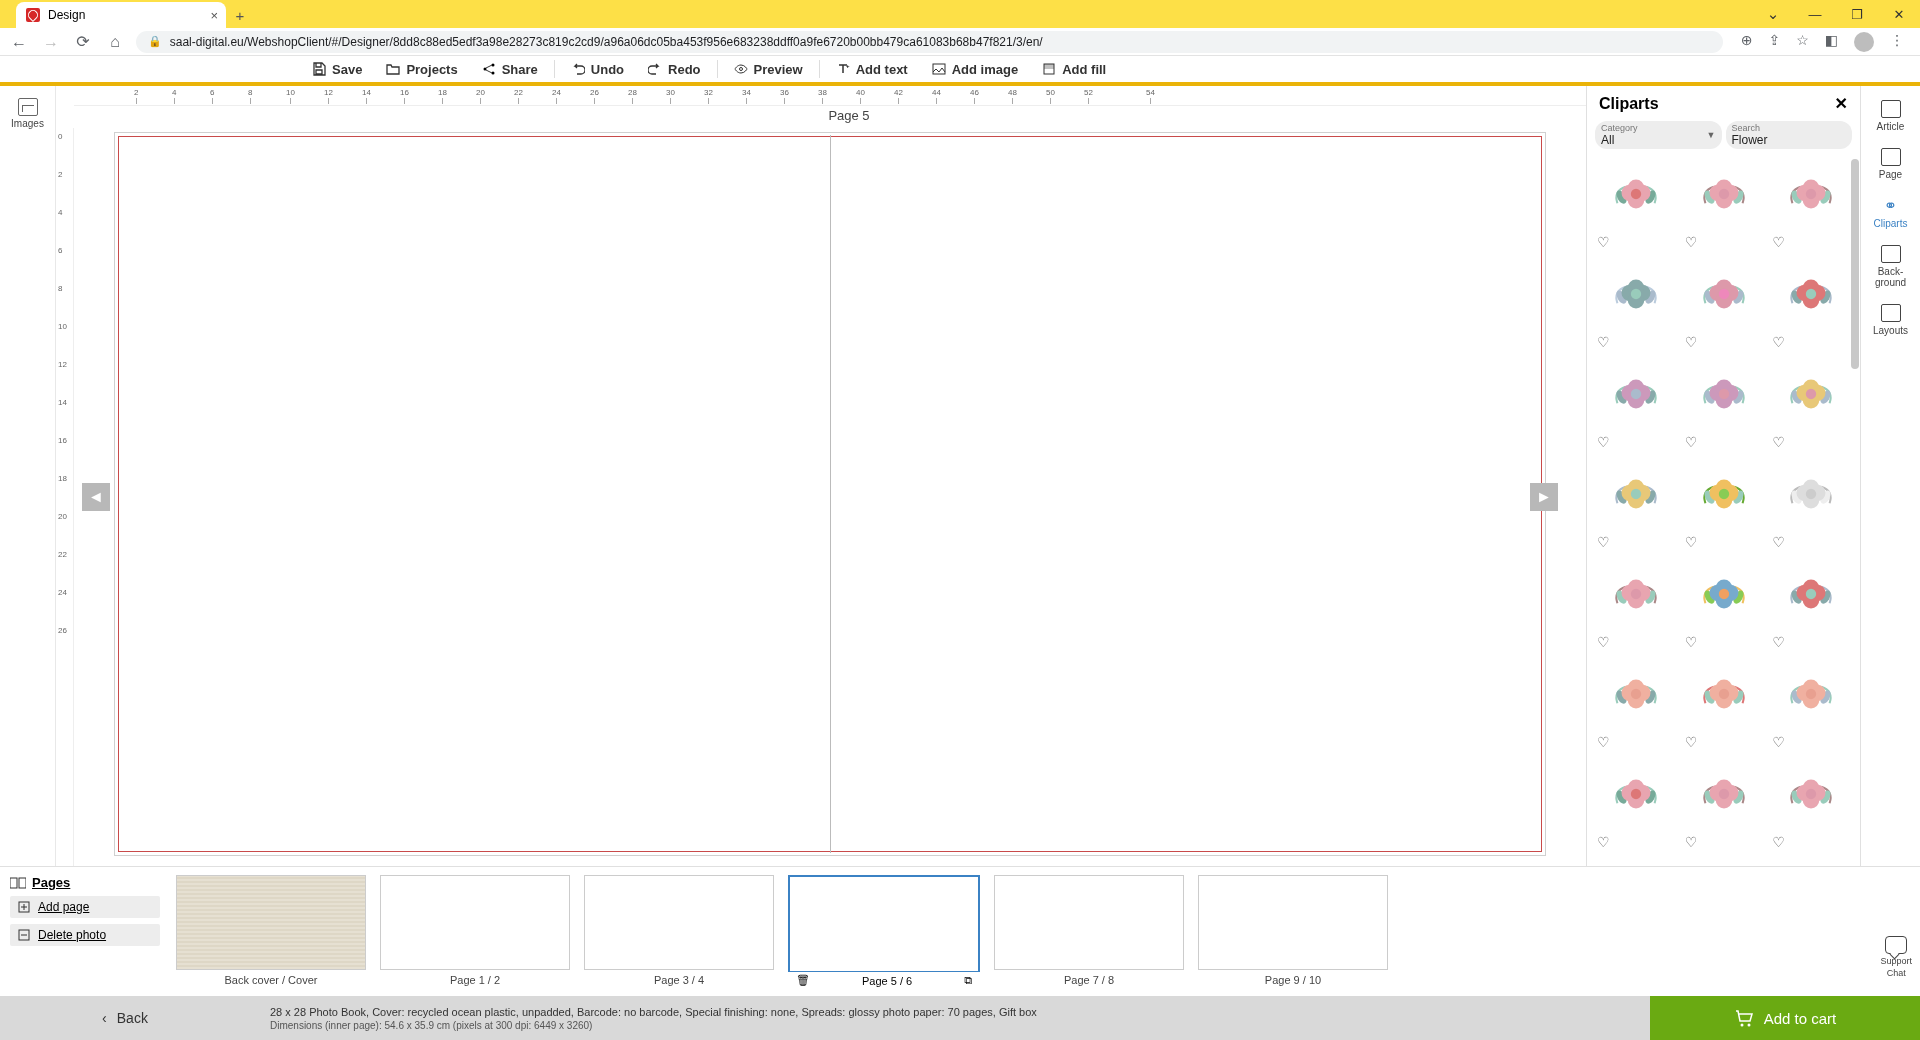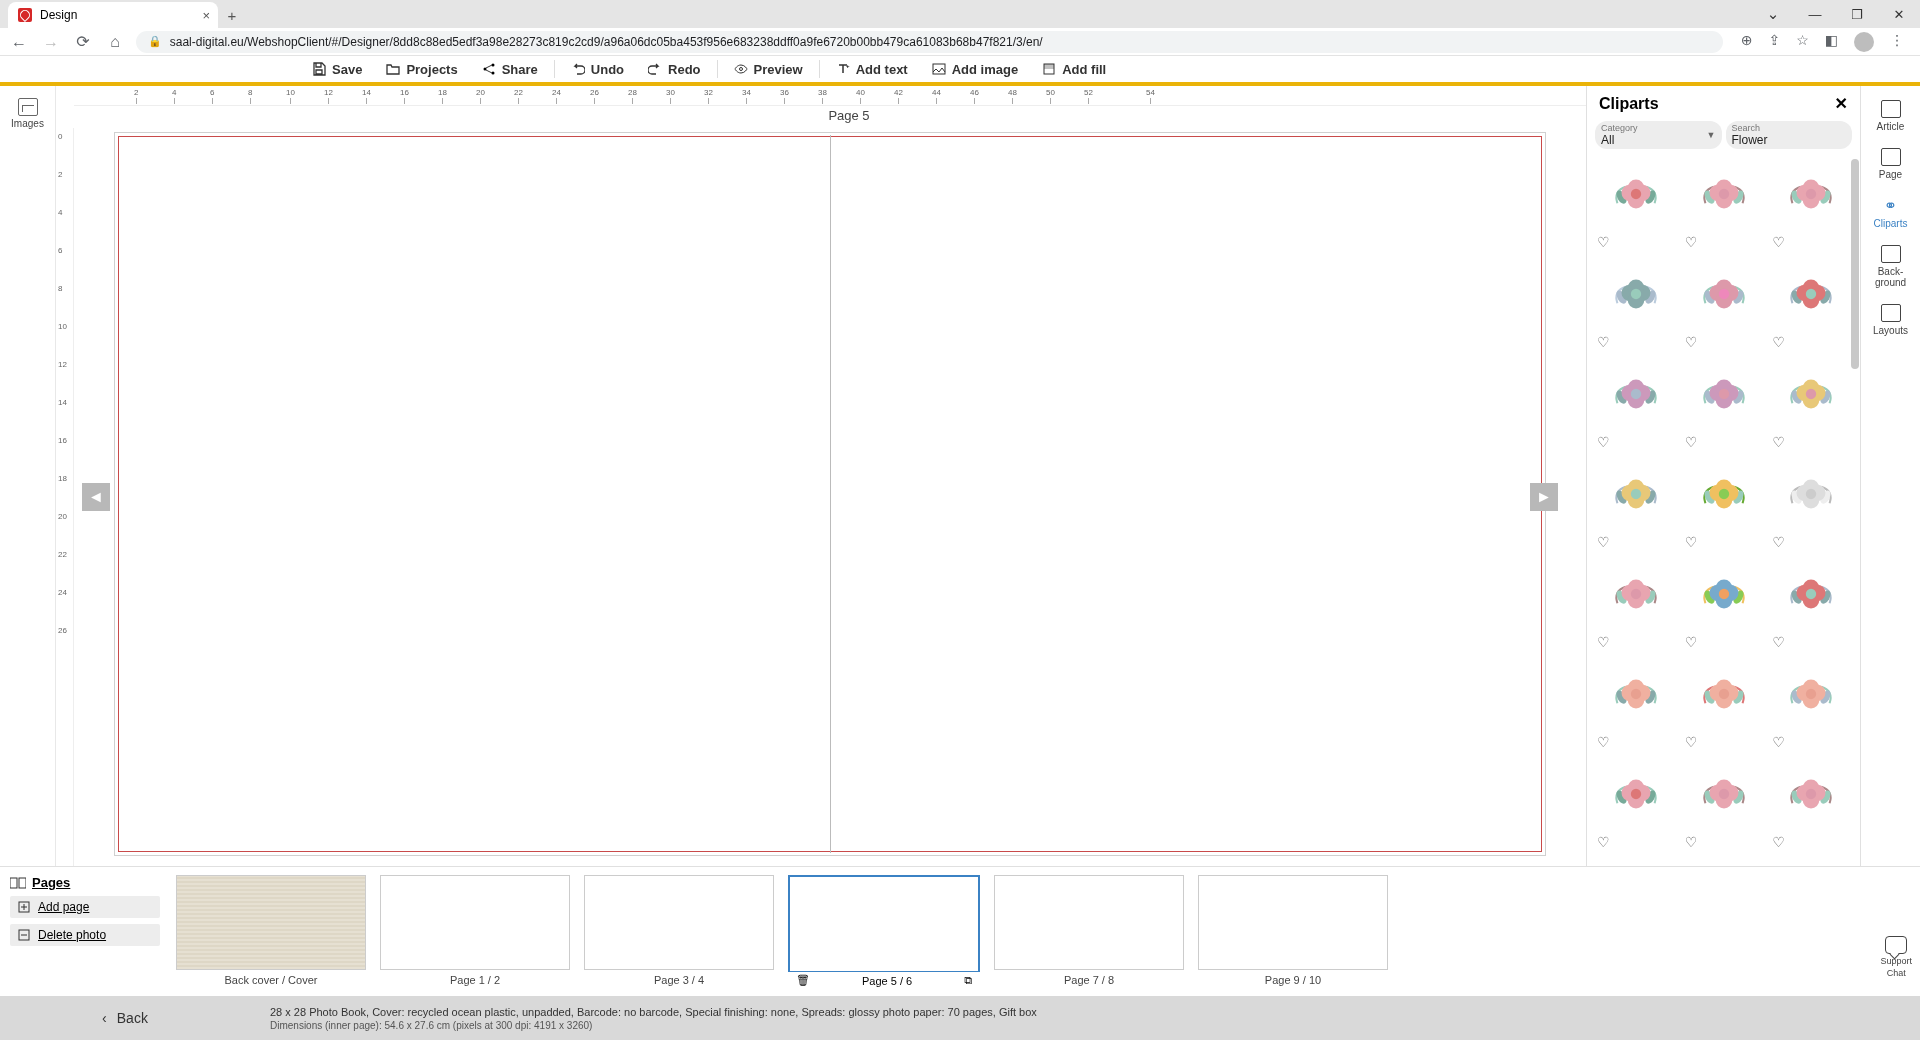--- a/index.html
+++ b/index.html
@@ -1,20 +1,20 @@
 <!DOCTYPE html>
 <html><head>
 <meta charset="utf-8">
 <style>
 * { margin: 0; padding: 0; box-sizing: border-box; font-family: -apple-system, BlinkMacSystemFont, "Segoe UI", Arial, sans-serif; }
 body { background: #fff; overflow: hidden; width: 1920px; height: 1040px; position: relative; }
 
 
 .browser-chrome { height: 56px; background: #fff; }
-.tab-strip { height: 28px; background: #e5e5e5; display: flex; align-items: flex-end; padding-left: 8px; }
+.tab-strip { height: 28px; background: #fde047; display: flex; align-items: flex-end; padding-left: 16px; }
 .tab { background: #fff; height: 26px; width: 210px; border-radius: 8px 8px 0 0; display: flex; align-items: center; padding: 0 10px; font-size: 12px; gap: 8px; position: relative; }
 .tab-favicon { width: 14px; height: 14px; background: #d62828; border-radius: 2px; display: flex; align-items: center; justify-content: center; }
 .tab-favicon::before { content: ""; width: 8px; height: 8px; border: 1.5px solid #fff; border-radius: 50% 50% 50% 0; transform: rotate(-45deg); }
 .tab-close { position: absolute; right: 8px; font-size: 13px; color: #555; cursor: pointer; }
 .new-tab { width: 28px; height: 26px; display: flex; align-items: center; justify-content: center; color: #555; font-size: 15px; }
 .win-controls { position: absolute; right: 0; top: 0; display: flex; height: 28px; align-items: center; }
 .win-controls > div { width: 42px; height: 28px; display: flex; align-items: center; justify-content: center; color: #333; font-size: 13px; }
 .win-controls .chev { font-size: 15px; }
 .addr-bar { height: 28px; display: flex; align-items: center; padding: 0 8px; gap: 10px; background: #fff; border-bottom: 1px solid #e3e3e3; }
 .nav-btn { color: #5f6368; font-size: 16px; width: 22px; text-align: center; }
@@ -794,21 +794,31 @@
       </div>
   </div>
 
   <div class="bottom-bar">
     <div class="back-btn">
       <span>‹</span>
       <span>Back</span>
     </div>
     <div class="product-info">
       <span>28 x 28 Photo Book, Cover: recycled ocean plastic, unpadded, Barcode: no barcode, Special finishing: none, Spreads: glossy photo paper: 70 pages, Gift box</span>
-      <span style="font-size:10px;color:#555">Dimensions (inner page): 54.6 x 27.6 cm (pixels at 300 dpi: 4191 x 3260)</span>
+      <span style="font-size:10px;color:#555">Dimensions (inner page): 54.6 x 35.9 cm (pixels at 300 dpi: 6449 x 3260)</span>
+    </div>
+    <div class="add-cart">
+      <span>
+          <svg width="20" height="18" viewBox="0 0 20 18">
+            <path d="M2 2h2l2 10h10l2-7H5" fill="none" stroke="#fff" stroke-width="1.5"></path>
+            <circle cx="8" cy="16" r="1.5" fill="#fff"></circle>
+            <circle cx="15" cy="16" r="1.5" fill="#fff"></circle>
+          </svg>
+        </span>
+      <span>Add to cart</span>
     </div>
   </div>
 
 </div>
 
 <div class="support-chat">
   <span class="chat-bubble-icon"></span>
   <span>Support</span>
   <span>Chat</span>
 </div>

